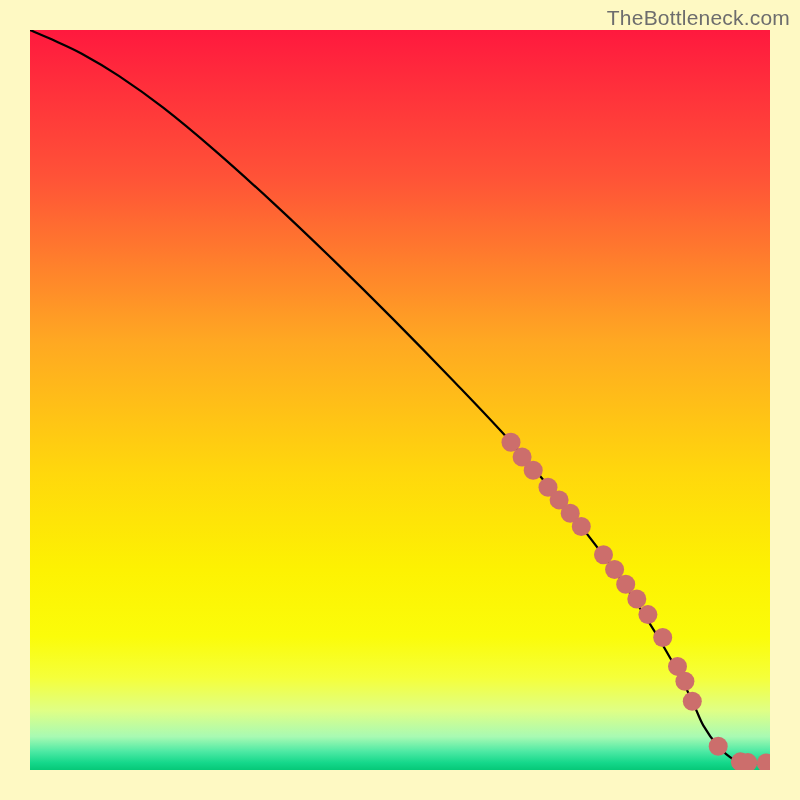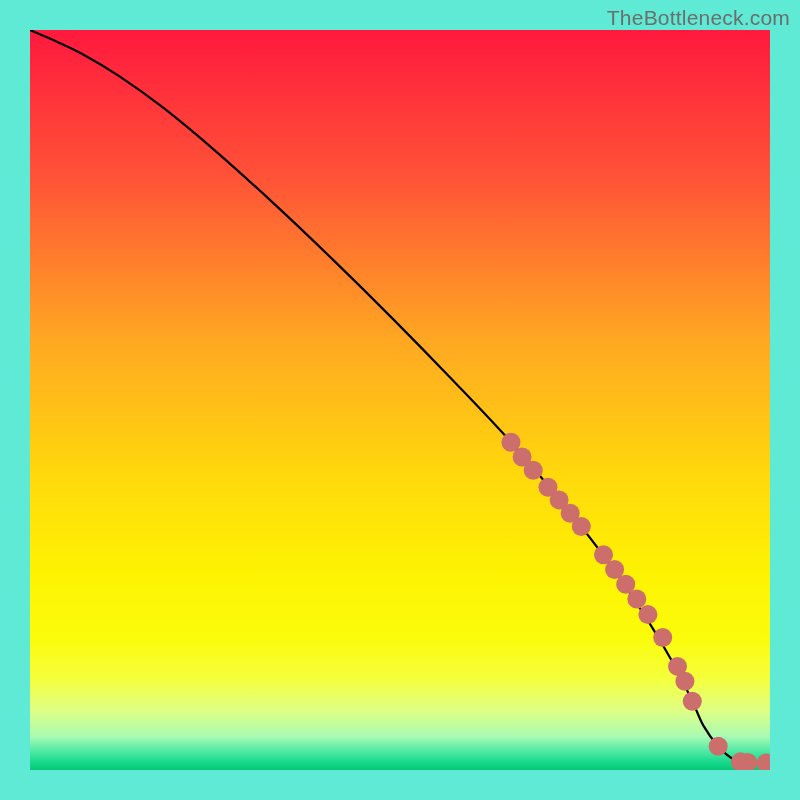--- a/index.html
+++ b/index.html
@@ -8,21 +8,21 @@
     width: 800px;
     height: 800px;
     background: #000;
     overflow: hidden;
     font-family: Arial, Helvetica, sans-serif;
   }
   .stage {
     position: relative;
     width: 800px;
     height: 800px;
-    background: #5eead4;
+    background: #fef9c3;
   }
   .plot-area {
     position: absolute;
     left: 30px;
     top: 30px;
     width: 740px;
     height: 740px;
   }
   .gradient-bg {
     position: absolute;

